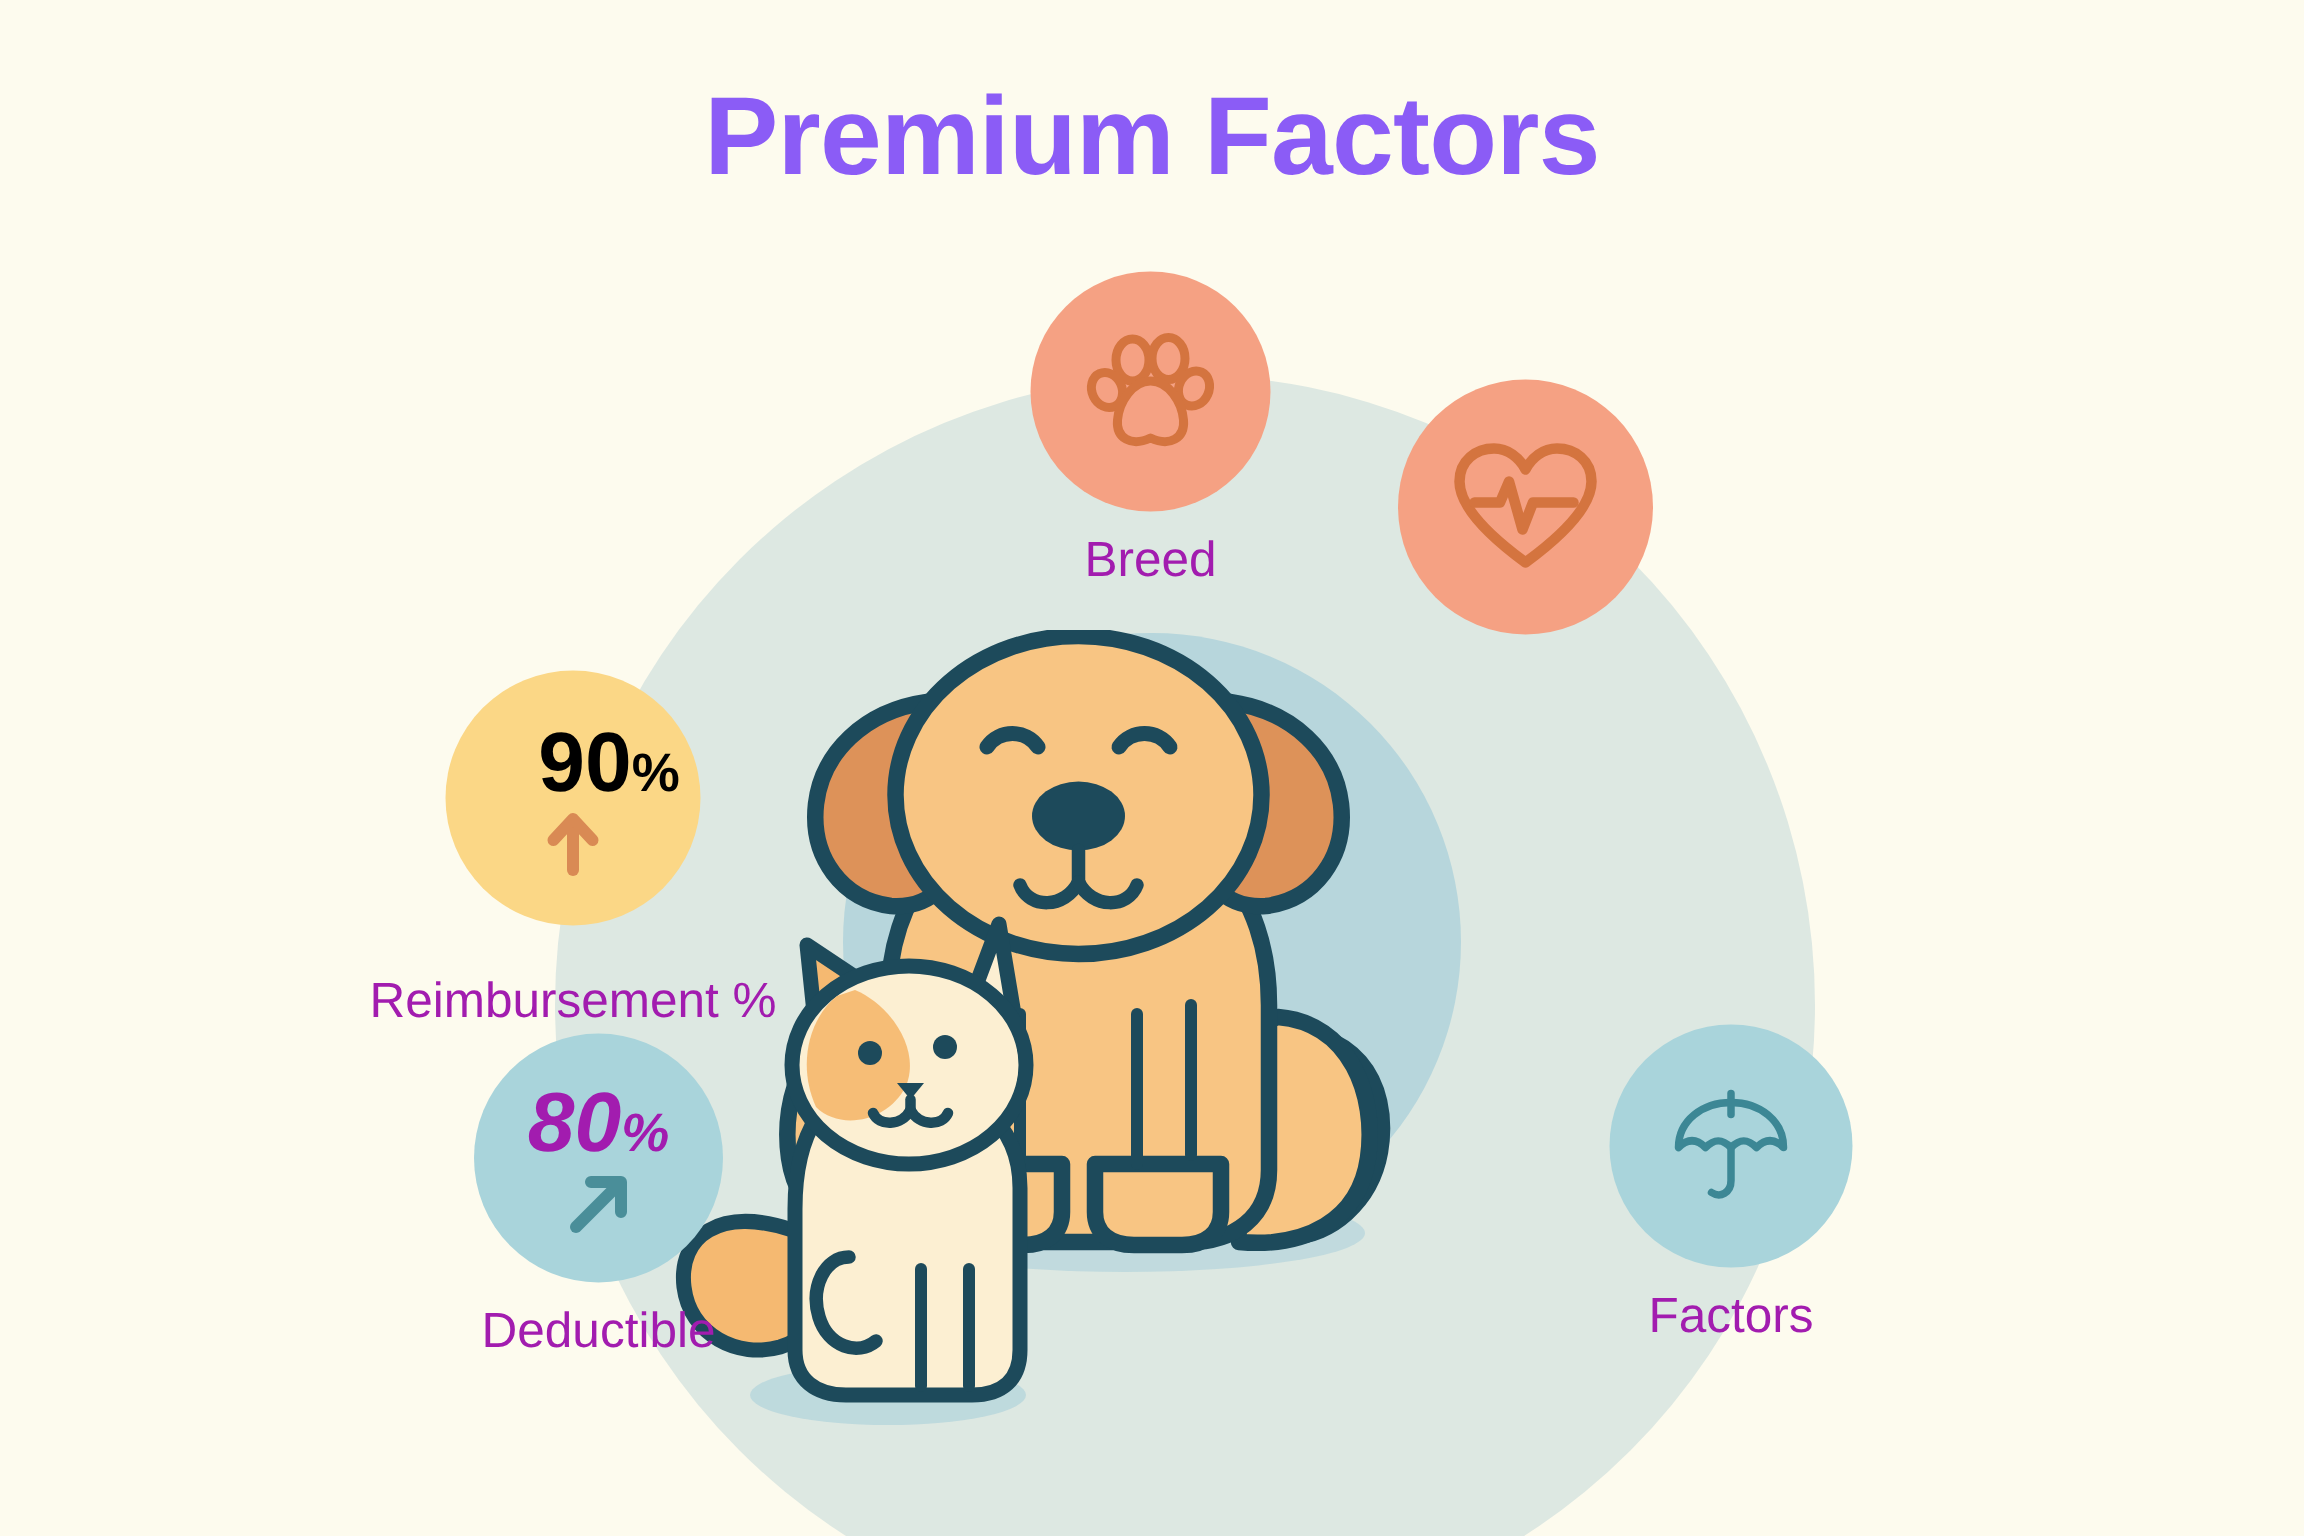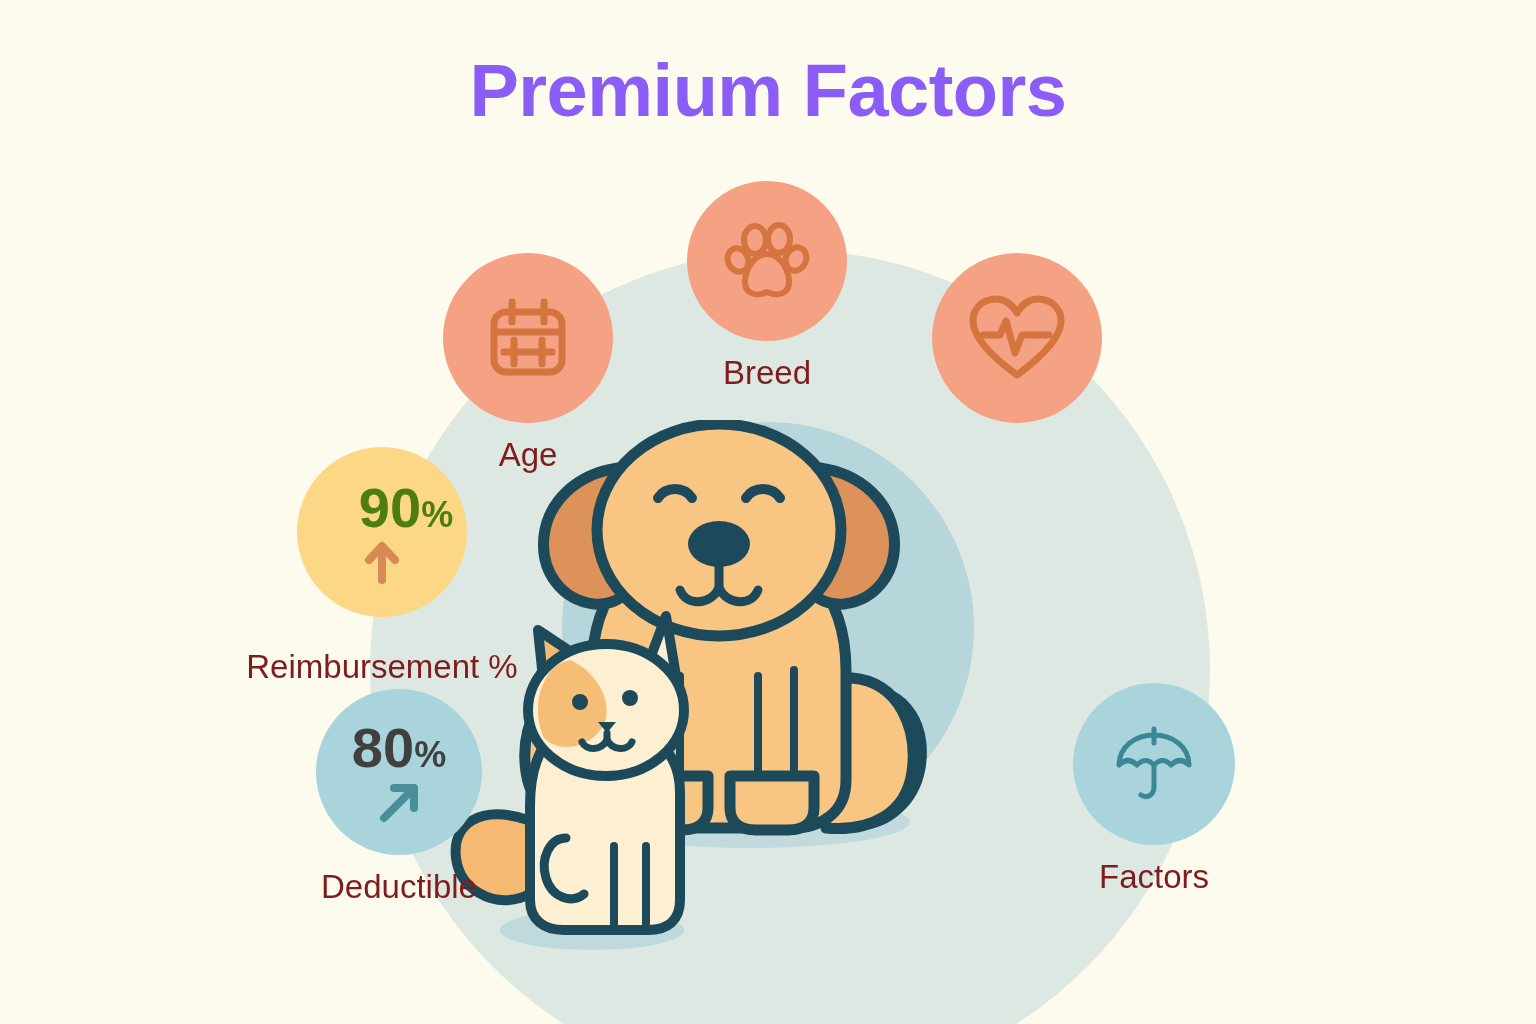--- a/index.html
+++ b/index.html
@@ -59,21 +59,21 @@
   .bubble {
     border-radius: 50%;
     display: flex;
     align-items: center;
     justify-content: center;
     position: relative;
   }
   .node-label {
     margin-top: 14px;
     font-size: 33px;
-    color: #7f1d1d;
+    color: #a21caf;
     text-align: center;
     line-height: 1.12;
     white-space: pre-line;
   }
 
   .stat-num {
     font-size: 56px;
     font-weight: bold;
     line-height: 1;
     display: flex;
@@ -168,34 +168,20 @@
         <circle cx="250" cy="278" r="8" fill="#1D4A5B"></circle>
 
         <path d="M218 302 L 236 302 L 227 313 Z" fill="#1D4A5B"></path>
         <path d="M227 313 L 227 320" stroke="#1D4A5B" stroke-width="7" stroke-linecap="round"></path>
         <path d="M227 320 C 221 331, 206 331, 202 322" stroke="#1D4A5B" stroke-width="7" fill="none" stroke-linecap="round"></path>
         <path d="M227 320 C 233 331, 248 331, 252 322" stroke="#1D4A5B" stroke-width="7" fill="none" stroke-linecap="round"></path>
       </g>
     </svg>
   </div>
 
-  <div class="node" style="left:435px; top:253px; width:186px;">
-    <div class="bubble" style="width:170px;height:170px;background:#F5A183;">
-      <svg width="92" height="92" viewBox="0 0 92 92">
-        <rect x="12" y="20" width="68" height="60" rx="12" fill="none" stroke="#D4743F" stroke-width="7"></rect>
-        <path d="M12 40 L 80 40" stroke="#D4743F" stroke-width="7"></path>
-        <path d="M30 10 L 30 30" stroke="#D4743F" stroke-width="7" stroke-linecap="round"></path>
-        <path d="M62 10 L 62 30" stroke="#D4743F" stroke-width="7" stroke-linecap="round"></path>
-        <path d="M32 48 L 32 72" stroke="#D4743F" stroke-width="7" stroke-linecap="round"></path>
-        <path d="M60 48 L 60 72" stroke="#D4743F" stroke-width="7" stroke-linecap="round"></path>
-        <path d="M22 60 L 70 60" stroke="#D4743F" stroke-width="7" stroke-linecap="round"></path>
-      </svg>
-    </div>
-    <div class="node-label">Age</div>
-  </div>
 
   <div class="node" style="left:687px; top:181px; width:160px;">
     <div class="bubble" style="width:160px;height:160px;background:#F5A183;">
       <svg width="90" height="90" viewBox="0 0 90 90">
         <ellipse cx="33" cy="24" rx="11" ry="14" fill="none" stroke="#D4743F" stroke-width="6"></ellipse>
         <ellipse cx="57" cy="23" rx="11" ry="14" fill="none" stroke="#D4743F" stroke-width="6"></ellipse>
         <ellipse cx="16" cy="44" rx="10" ry="12" transform="rotate(-25 16 44)" fill="none" stroke="#D4743F" stroke-width="6"></ellipse>
         <ellipse cx="74" cy="43" rx="10" ry="12" transform="rotate(25 74 43)" fill="none" stroke="#D4743F" stroke-width="6"></ellipse>
         <path d="M45 38 C 33 38, 24 52, 23 64 C 22 76, 32 82, 45 76
                  C 58 82, 68 76, 67 64 C 66 52, 57 38, 45 38 Z" fill="none" stroke="#D4743F" stroke-width="6" stroke-linejoin="round"></path>
@@ -224,37 +210,37 @@
                  C 37 38, 32 38, 26 44 C 20 38, 14 38, 8 44 Z" fill="none" stroke="#3C8795" stroke-width="5" stroke-linejoin="round"></path>
         <path d="M43 44 L 43 66 C 43 74, 36 78, 30 74" fill="none" stroke="#3C8795" stroke-width="5" stroke-linecap="round"></path>
       </svg>
     </div>
     <div class="node-label">Factors</div>
   </div>
 
   <div class="node" style="left:297px; top:447px; width:170px;">
     <div class="bubble" style="width:170px;height:170px;background:#FBD786;">
       <div class="stat-wrap">
-        <div class="stat-num" style="color:#4d7c0f;margin-left:48px;">
+        <div class="stat-num" style="color:#000000;margin-left:48px;">
           <span>90</span>
           <span class="stat-pct">%</span>
         </div>
         <svg width="40" height="44" viewBox="0 0 40 44" style="margin-top:4px;">
           <path d="M20 40 L 20 8" stroke="#D98A54" stroke-width="8" stroke-linecap="round"></path>
           <path d="M7 20 L 20 6 L 33 20" fill="none" stroke="#D98A54" stroke-width="8" stroke-linecap="round" stroke-linejoin="round"></path>
         </svg>
       </div>
     </div>
     <div class="node-label" style="white-space:nowrap;margin-top:32px;">Reimbursement %</div>
   </div>
 
   <div class="node" style="left:316px; top:689px; width:166px;">
     <div class="bubble" style="width:166px;height:166px;background:#A9D4DB;">
       <div class="stat-wrap">
-        <div class="stat-num" style="color:#404040;">
+        <div class="stat-num" style="color:#a21caf;font-style:italic;">
           <span>80</span>
           <span class="stat-pct">%</span>
         </div>
         <svg width="46" height="44" viewBox="0 0 46 44" style="margin-top:4px;">
           <path d="M8 38 L 36 10" stroke="#4A8E99" stroke-width="8" stroke-linecap="round"></path>
           <path d="M18 8 L 38 8 L 38 28" fill="none" stroke="#4A8E99" stroke-width="8" stroke-linecap="round" stroke-linejoin="round"></path>
         </svg>
       </div>
     </div>
     <div class="node-label">Deductible</div>

